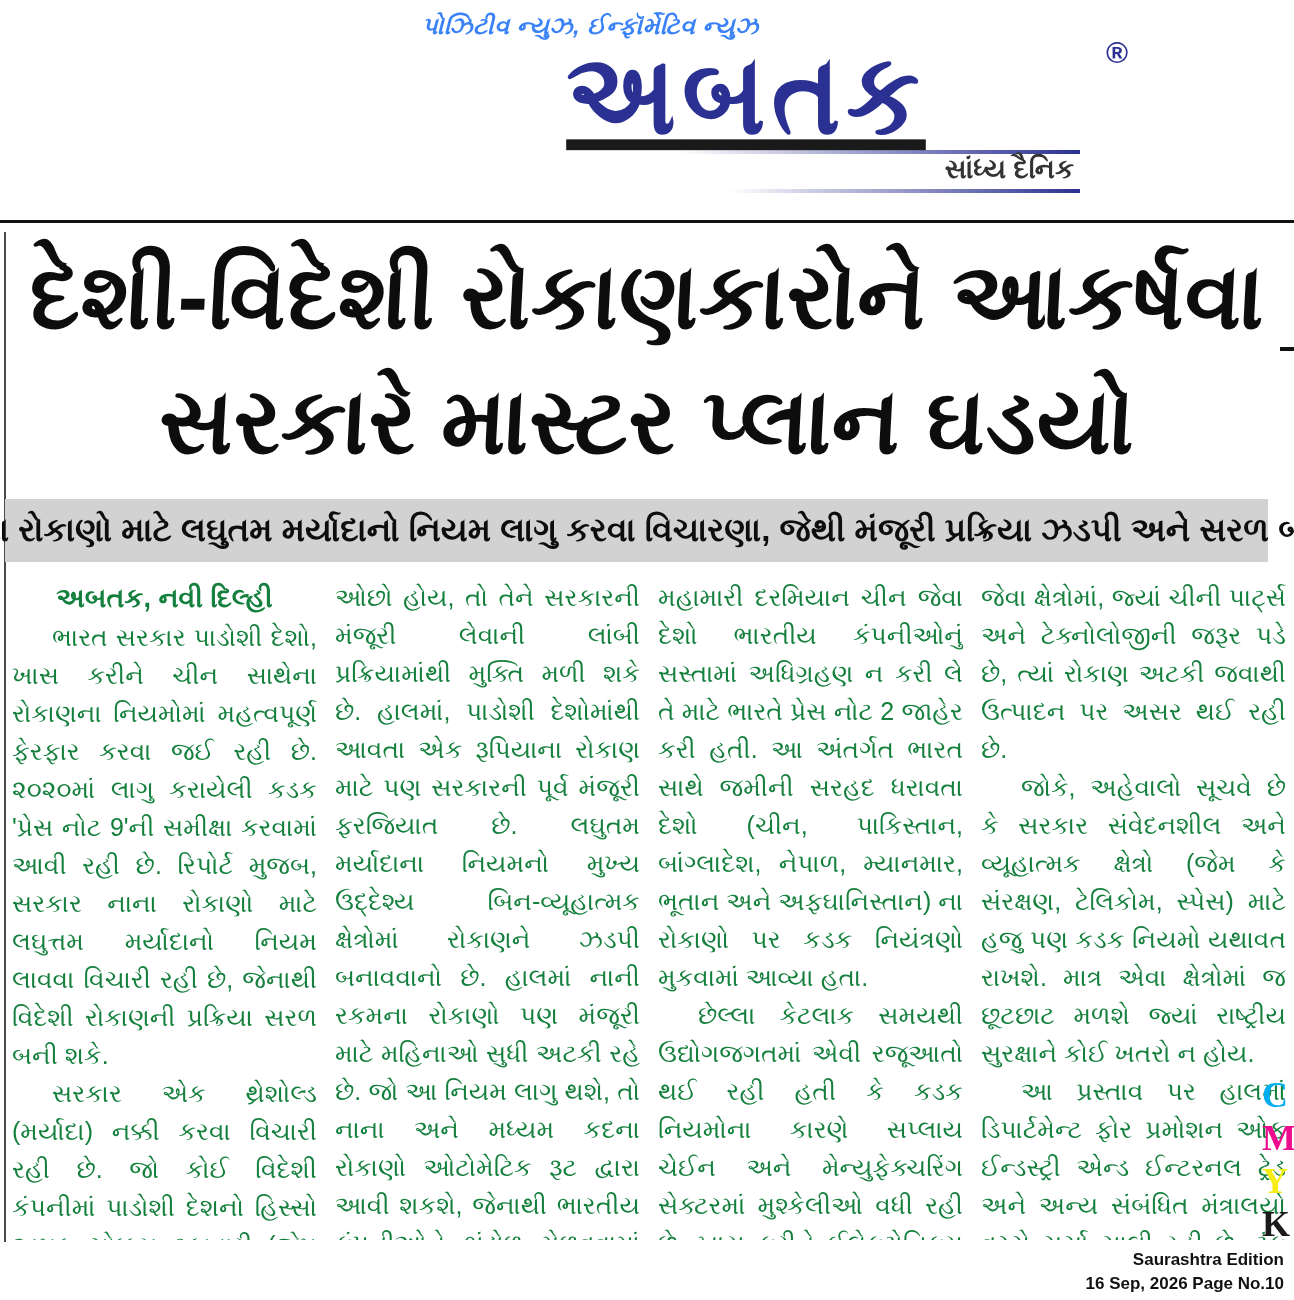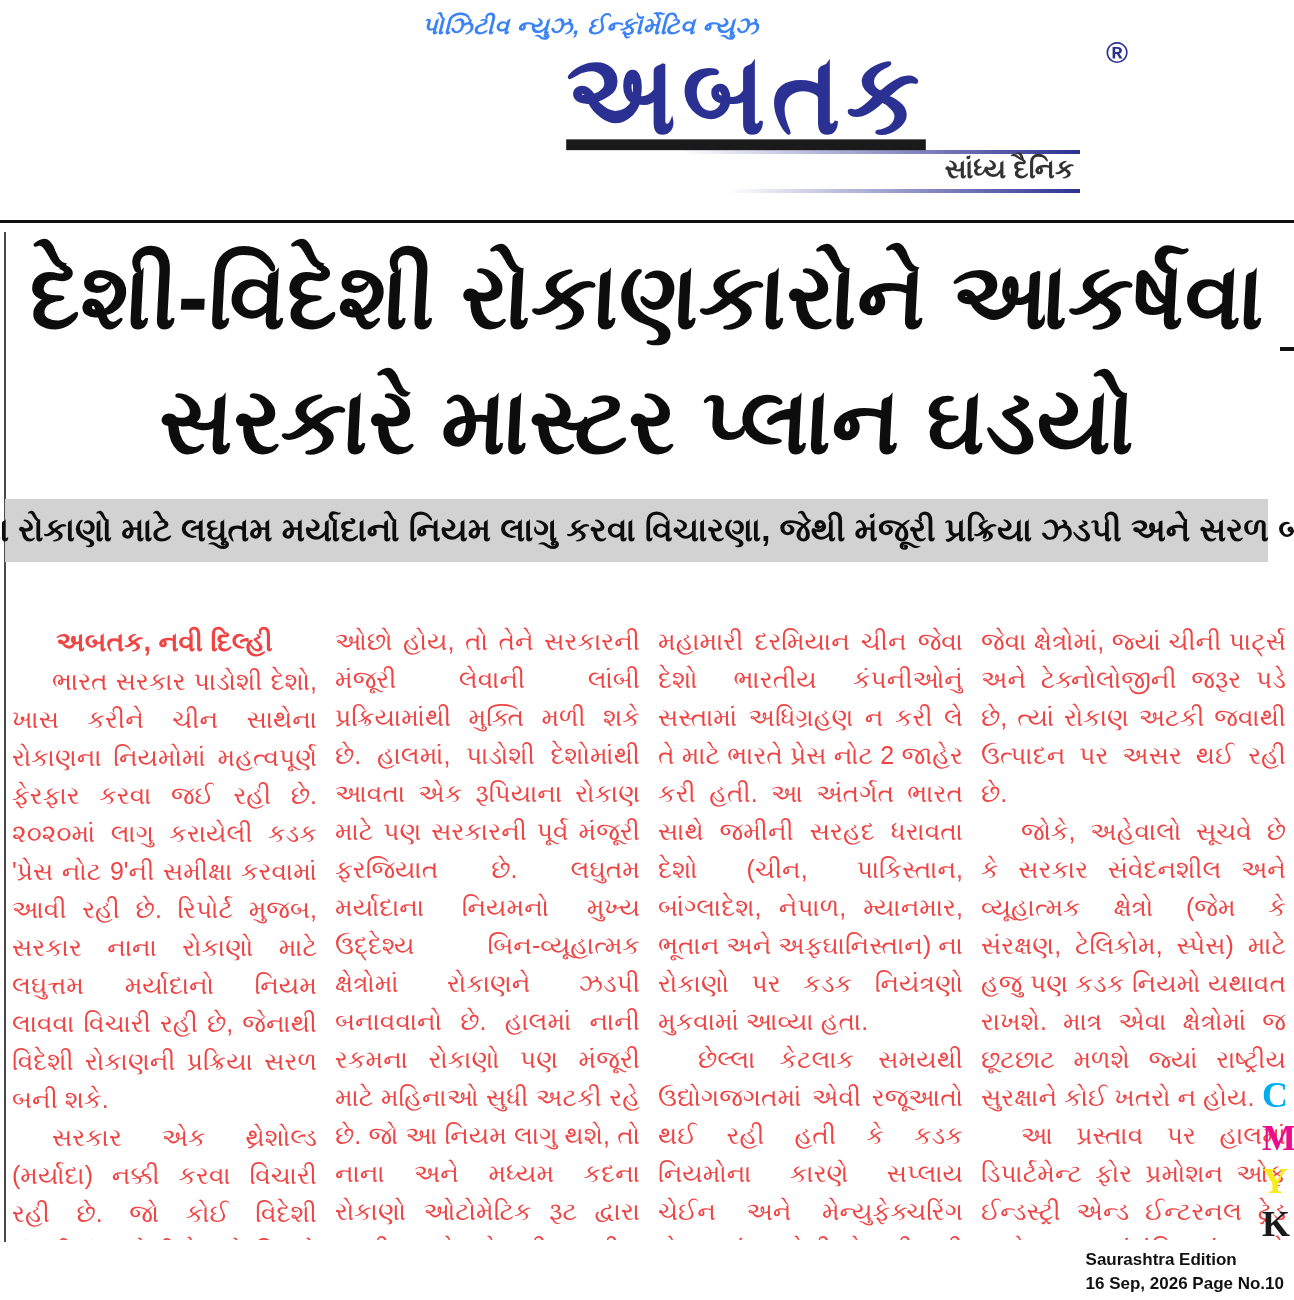--- a/index.html
+++ b/index.html
@@ -34,35 +34,35 @@
   .headline .line { font-weight: 800; font-size: 92px; line-height: 125px; transform: skewX(-3deg); white-space: nowrap; }
 
   
   .subhead-bar { position: absolute; left: 5px; top: 499px; width: 1263px; height: 63px;
     background: #d2d2d2; display: flex; align-items: center; justify-content: center; }
   .subhead-bar .txt { font-weight: 800; font-size: 33px; color: #0d0d0d; white-space: nowrap; }
 
   
   .body-cols { position: absolute; left: 12px; top: 578px; width: 1274px; height: 662px;
     display: flex; gap: 18px; }
-  .col { flex: 1 1 0; text-align: justify; font-size: 25px; line-height: 38px; color: #ef4444; overflow: hidden; margin-top: 44px; }
+  .col { flex: 1 1 0; text-align: justify; font-size: 25px; line-height: 38px; color: #15803d; overflow: hidden; }
   .col p { margin: 0; }
   .col p.indent { text-indent: 40px; }
   .dateline { text-align: center; font-weight: bold; font-size: 27px; line-height: 40px; }
 
   
   .cmyk { position: absolute; right: 2px; top: 1074px; width: 30px; text-align: left;
     font-family: "Liberation Serif", serif; font-weight: bold; font-size: 36px; line-height: 43px; }
   .cmyk .c { color: #00aeef; }
   .cmyk .m { color: #ec0c8d; }
   .cmyk .y { color: #f7ec13; }
   .cmyk .k { color: #1a1a1a; }
 
   
-  .footer { position: absolute; right: 10px; top: 1248px; 
+  .footer { position: absolute; right: 10px; top: 1248px; text-align: right;
     font-size: 17px; font-weight: 600; color: #111; line-height: 24px; }
 </style>
 </head>
 <body>
 
 <div class="page">
 
   <div class="masthead">
     <div class="tagline">પોઝિટીવ ન્યુઝ, ઈન્ફૉર્મેટિવ ન્યુઝ</div>
     <div class="logo-row">

